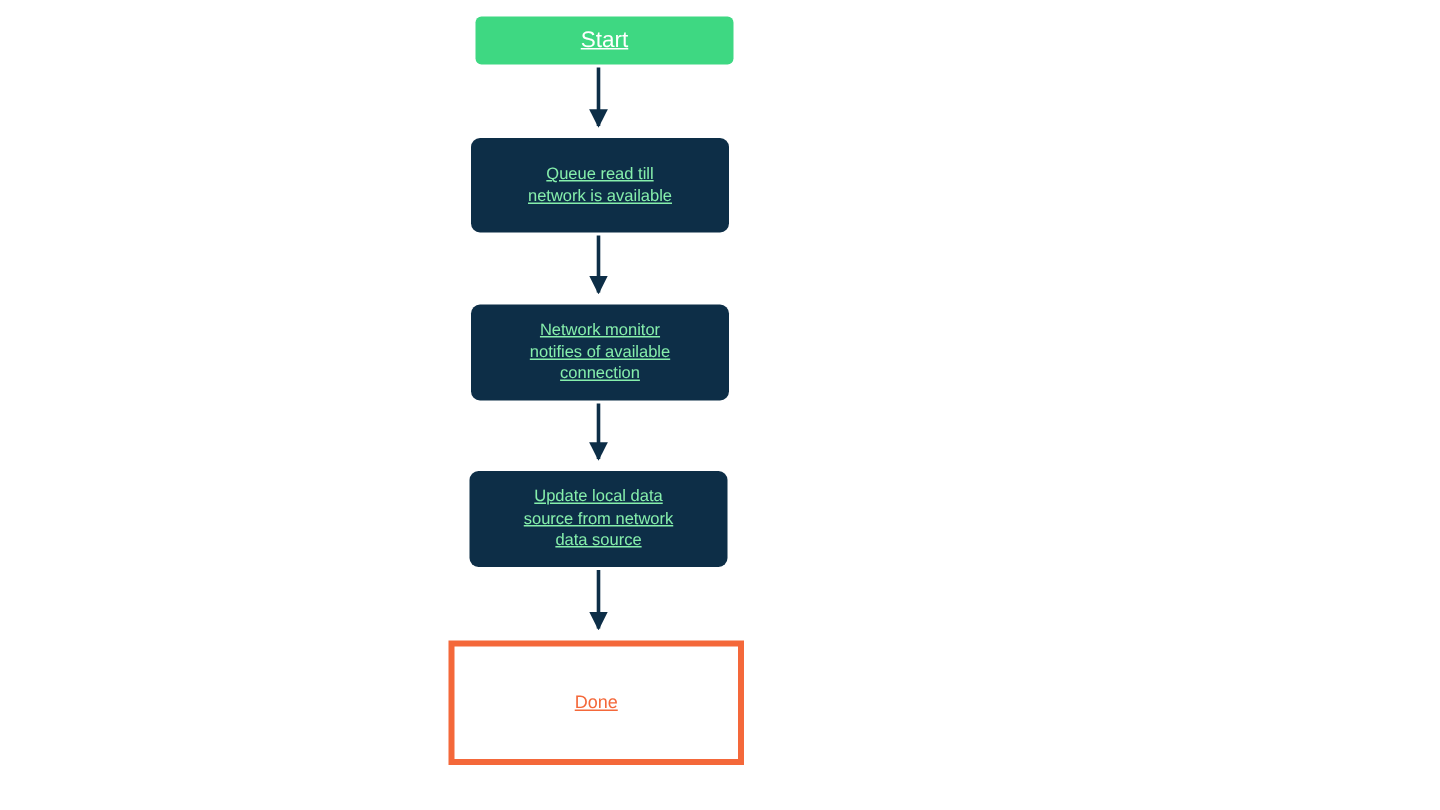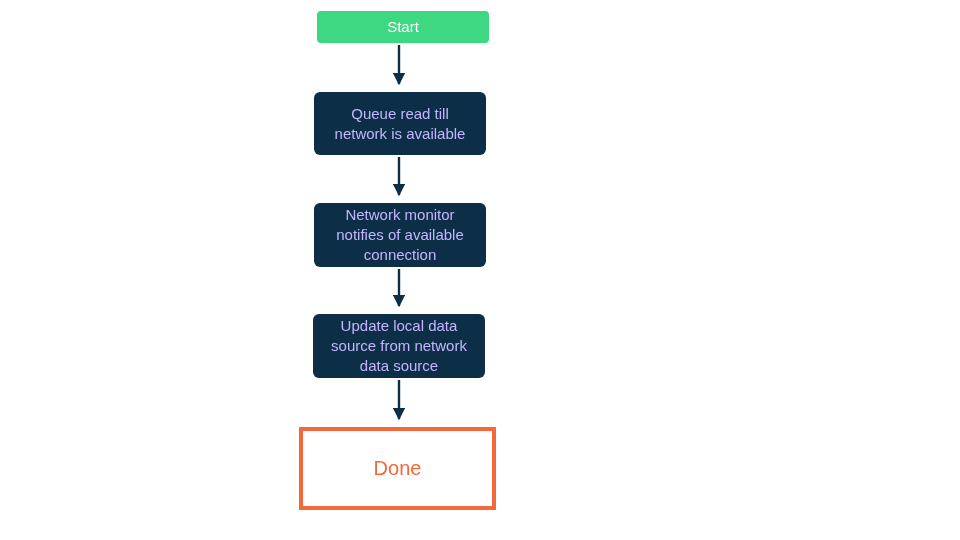--- a/index.html
+++ b/index.html
@@ -23,57 +23,58 @@
   
   .node {
     position: absolute;
     box-sizing: border-box;
     display: flex;
     align-items: center;
     justify-content: center;
     text-align: center;
     line-height: 1.32;
     white-space: pre-line;
+    text-decoration: underline;
     -webkit-font-smoothing: antialiased;
   }
 
   
   .node--start {
     left: 317px;
     top: 11px;
     width: 172px;
     height: 32px;
     background: #3ed882;
     color: #ffffff;
     border-radius: 4px;
     font-size: 15px;
   }
 
   
   .node--process {
     background: #0d2e47;
-    color: #c4b5fd;
+    color: #86efac;
     border-radius: 6px;
-    font-size: 15px;
+    font-size: 11px;
   }
   .node--p1 { left: 314px; top: 92px;  width: 172px; height: 63px; }
   .node--p2 { left: 314px; top: 203px; width: 172px; height: 64px; text-align: center; }
   .node--p3 { left: 313px; top: 314px; width: 172px; height: 64px; }
 
   
   .node--done {
     left: 299px;
     top: 427px;
     width: 197px;
     height: 83px;
     background: #ffffff;
     border: 4px solid #f4683a;
     color: #f4683a;
     border-radius: 0;
-    font-size: 20px;
+    font-size: 12px;
   }
 
   
   .arrow {
     position: absolute;
     left: 0;
     top: 0;
     width: 960px;
     height: 540px;
     pointer-events: none;

